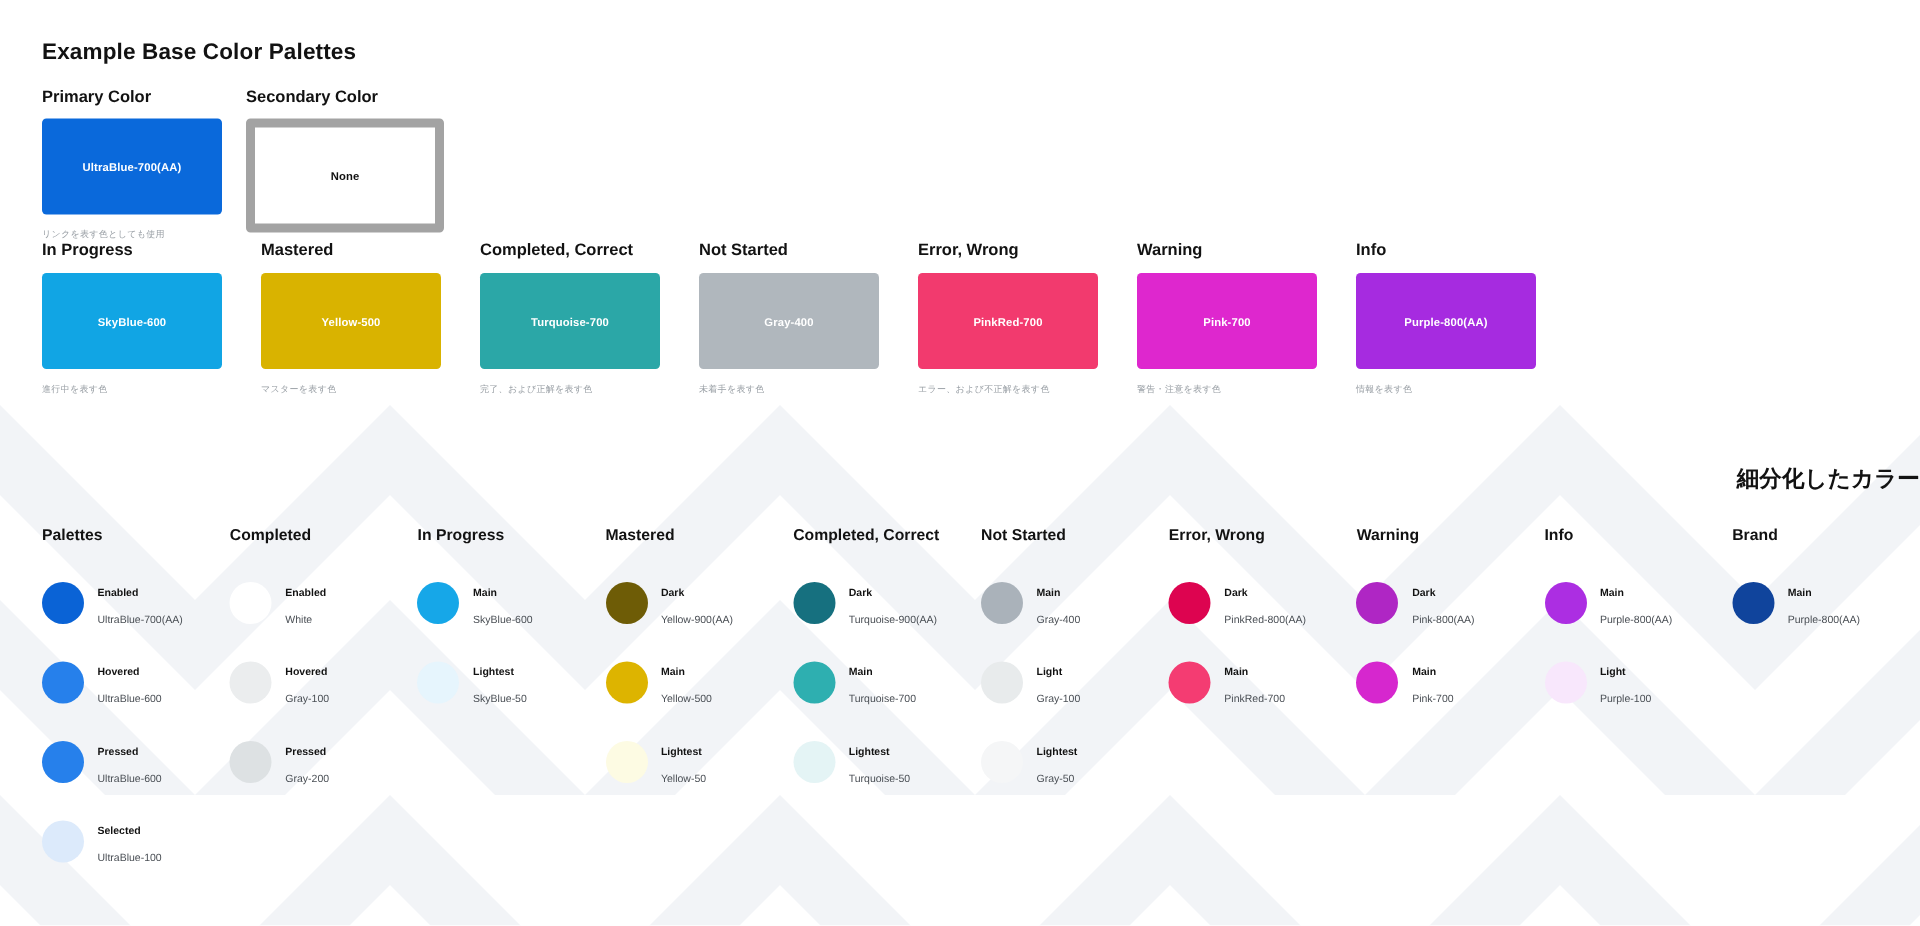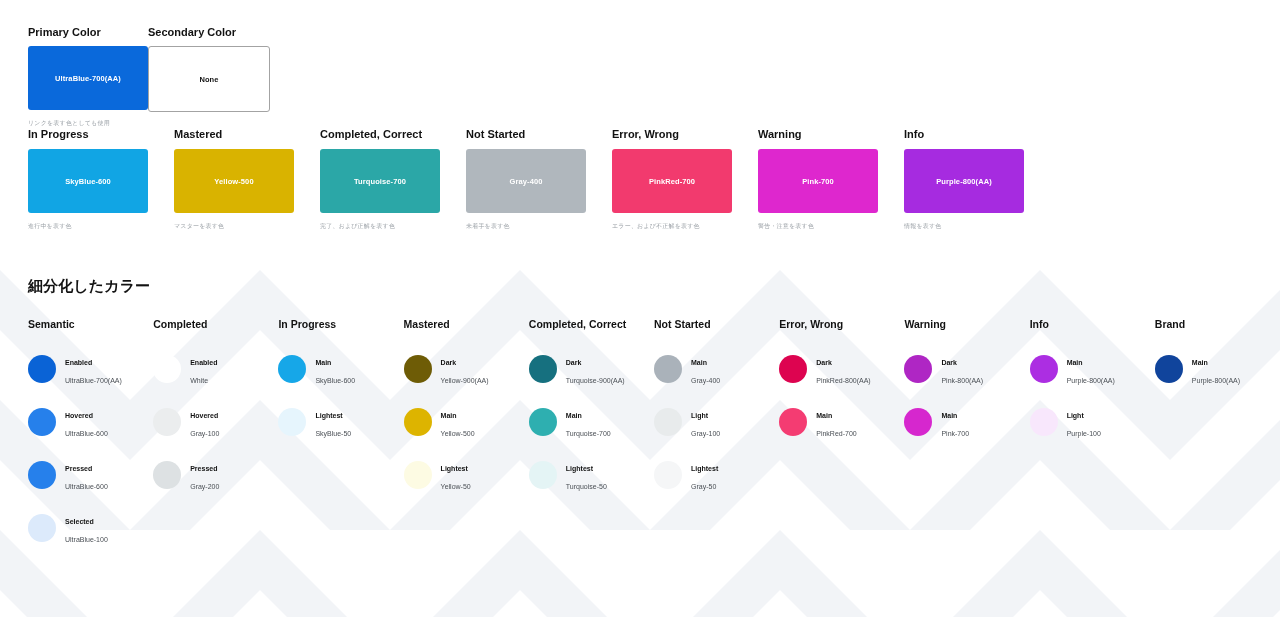--- a/index.html
+++ b/index.html
@@ -44,38 +44,39 @@
   .sub-title {
     font-size: 11px;
     font-weight: bold;
     margin: 0 0 8px 0;
     color: #121212;
   }
 
   
   .base-row {
     display: flex;
+    gap: 16px;
   }
   .base-col {
     width: 120px;
   }
   .swatch-lg {
     width: 120px;
     height: 64px;
     border-radius: 3px;
     display: flex;
     align-items: center;
     justify-content: center;
     font-size: 7.5px;
     font-weight: bold;
     letter-spacing: .1px;
   }
   .swatch-lg.outline {
     background: #ffffff;
-    border: 1px solid #a3a3a3;
+    border: 6px solid #a3a3a3;
     color: #121212;
   }
   .swatch-caption {
     font-size: 6px;
     color: #9aa0a6;
     margin-top: 9px;
     letter-spacing: .2px;
   }
 
   
@@ -85,20 +86,21 @@
     gap: 26px;
   }
   .sem-col { width: 120px; }
   .sem-col .sub-title { margin-bottom: 9px; }
 
   
   #detail-title {
     margin: 46px 0 0 0;
     font-size: 15px;
     font-weight: bold;
+    text-align: right;
   }
   .detail-grid {
     display: flex;
     margin-top: 22px;
   }
   .detail-col { width: 128px; }
   .detail-col .col-head {
     font-size: 10.5px;
     font-weight: bold;
     color: #121212;
@@ -139,20 +141,21 @@
     <pattern id="chev" x="0" y="0" width="260" height="260" patternUnits="userSpaceOnUse">
       <path d="M0 0 L130 130 L260 0 L260 60 L130 190 L0 60 Z" fill="#f2f4f7"></path>
       <path d="M0 130 L130 260 L260 130 L260 190 L130 320 L0 190 Z" fill="#f2f4f7"></path>
     </pattern>
   </defs>
   <rect x="0" y="0" width="1280" height="347" fill="url(#chev)"></rect>
 </svg>
 
 <div id="page">
 
+  <h1 class="section-title">Example Base Color Palettes</h1>
 
   <div class="base-row">
     <div class="base-col">
       <div class="sub-title">Primary Color</div>
       <div class="swatch-lg" style="background:#0A69DB;color:#ffffff;">UltraBlue-700(AA)</div>
       <div class="swatch-caption">リンクを表す色としても使用</div>
     </div>
 
     <div class="base-col" style="margin-left:0;">
       <div class="sub-title">Secondary Color</div>
@@ -205,21 +208,21 @@
       <div class="swatch-caption">情報を表す色</div>
     </div>
 
   </div>
 
   <h2 class="section-title" id="detail-title">細分化したカラー</h2>
 
   <div class="detail-grid">
 
     <div class="detail-col">
-      <div class="col-head">Semantic</div>
+      <div class="col-head">Palettes</div>
       <div class="tok">
         <span class="dot" style="background:#0A63D6;"></span>
         <span class="txt">
           <span class="tok-state">Enabled</span><br>
           <span class="tok-name">UltraBlue-700(AA)</span>
         </span>
       </div>
       <div class="tok">
         <span class="dot" style="background:#2680EB;"></span>
         <span class="txt">

